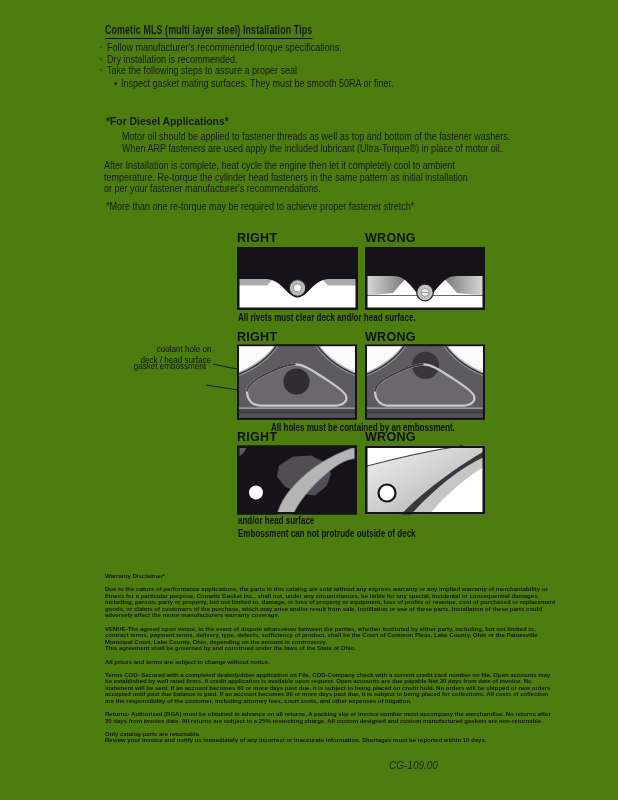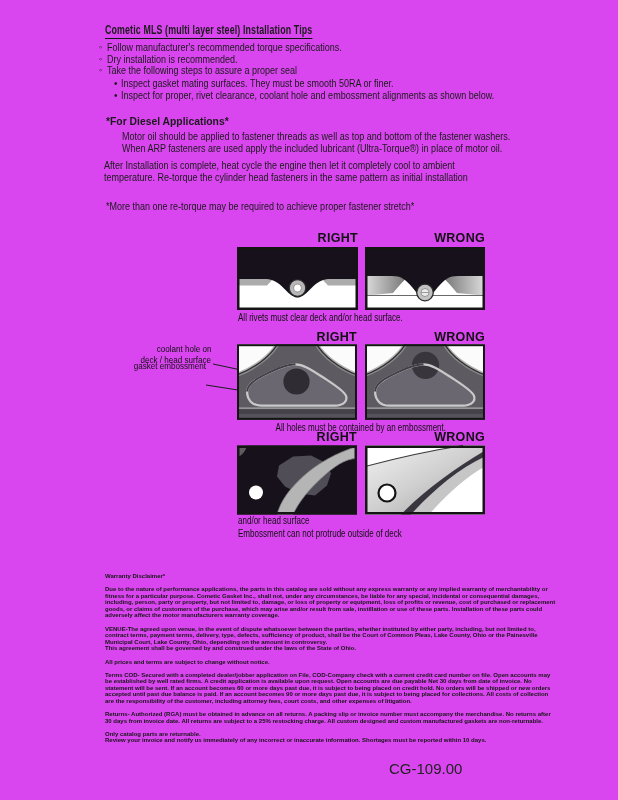--- a/index.html
+++ b/index.html
@@ -1,17 +1,17 @@
 <!DOCTYPE html>
 <html style="--c-gasket-dark: #17111b; --c-steel-gray: #5d5a61; --c-hole-dark: #2f2c33; --c-emboss-line: #c9c9c9; --c-band-gray: #b5b5b5;"><head>
 <meta charset="utf-8">
 <style>
   html,body{margin:0;padding:0;background:#ffffff;}
   .page{
-    position:relative;width:618px;height:800px;background:#d946ef;overflow:hidden;
+    position:relative;width:618px;height:800px;background:#4d7c0f;overflow:hidden;
     font-family:"Liberation Sans",sans-serif;color:#1a1a1a;
   }
   .abs{position:absolute;}
   
   .cx{display:inline-block;transform:scaleX(0.9);transform-origin:0 0;white-space:nowrap;}
   .cx-title{display:inline-block;transform:scaleX(0.68);transform-origin:0 0;white-space:nowrap;}
   .cx-cap{display:inline-block;transform:scaleX(0.73);transform-origin:0 0;white-space:nowrap;}
   .cx-capc{display:inline-block;transform:scaleX(0.73);transform-origin:50% 0;white-space:nowrap;}
   .cx-right{display:inline-block;transform:scaleX(0.85);transform-origin:100% 0;white-space:nowrap;}
 
@@ -24,32 +24,32 @@
   .sub-bullets{left:114px;top:78px;font-size:10px;}
   .sub-marker{display:inline-block;width:7px;font-size:10px;vertical-align:top;}
 
   .diesel-head{left:106px;top:115px;font-size:11.5px;font-weight:bold;}
   .body-block{font-size:10px;}
   .body-line{height:11.6px;line-height:11.6px;}
   .para1{left:106px;top:131px;margin-left:16px;}
   .para2{left:104px;top:160px;}
   .note{left:106px;top:201px;font-size:10px;}
 
-  .rw-label{font-size:12.5px;font-weight:bold;letter-spacing:.3px;text-align:right;color:#111;}
+  .rw-label{font-size:12.5px;font-weight:bold;letter-spacing:.3px;text-align:left;color:#111;}
   .fig{display:block;}
-  .cap{font-size:11px;font-weight:normal;color:#111;}
+  .cap{font-size:11px;font-weight:bold;color:#111;}
   .cap-line{height:12.8px;line-height:12.8px;}
 
   .callout{font-size:9.5px;color:#111;text-align:right;}
   .callout .line{height:10.6px;line-height:10.6px;}
 
   .fineprint{left:105px;top:573px;font-size:6px;font-weight:bold;color:#161616;}
   .fp-line{height:6.58px;line-height:6.58px;white-space:nowrap;letter-spacing:0;}
 
-  .footer-code{left:389px;top:760px;font-size:15px;color:#222;}
+  .footer-code{left:389px;top:760px;font-size:10px;color:#222;font-style:italic;}
 
   
   .f-dark{fill:var(--c-gasket-dark,#17111b);}
   .f-steel{fill:var(--c-steel-gray,#5d5a61);}
   .f-hole{fill:var(--c-hole-dark,#2f2c33);}
   .s-emboss{stroke:var(--c-emboss-line,#c9c9c9);}
   .f-band{fill:var(--c-band-gray,#b5b5b5);}
 </style>
 </head>
 <body>
@@ -60,33 +60,33 @@
     <span class="cx-title">Cometic MLS (multi layer steel) Installation Tips</span>
   </div>
 
   <div class="abs bullets">
       <div class="bullet-line"><span class="tip-marker">◦</span><span class="cx">Follow manufacturer's recommended torque specifications.</span></div>
       <div class="bullet-line"><span class="tip-marker">◦</span><span class="cx">Dry installation is recommended.</span></div>
       <div class="bullet-line"><span class="tip-marker">◦</span><span class="cx">Take the following steps to assure a proper seal</span></div>
     </div>
   <div class="abs sub-bullets">
       <div class="bullet-line"><span class="sub-marker">•</span><span class="cx">Inspect gasket mating surfaces.  They must be smooth 50RA or finer.</span></div>
-      <div class="bullet-line"><span class="sub-marker">•</span><span class="cx">Inspect for proper, rivet clearance, coolant hole and embossment alignments as shown below.</span></div>
     </div>
 
   <div class="abs diesel-head">
     <span class="cx">*For Diesel Applications*</span>
   </div>
   <div class="abs body-block para1">
       <div class="body-line"><span class="cx">Motor oil should be applied to fastener threads as well as top and bottom of the fastener washers.</span></div>
       <div class="body-line"><span class="cx">When ARP fasteners are used apply the included lubricant (Ultra-Torque®) in place of motor oil.</span></div>
     </div>
   <div class="abs body-block para2">
       <div class="body-line"><span class="cx">After Installation is complete, heat cycle the engine then let it completely cool to ambient</span></div>
       <div class="body-line"><span class="cx">temperature. Re-torque the cylinder head fasteners in the same pattern as initial installation</span></div>
+      <div class="body-line"><span class="cx">or per your fastener manufacturer's recommendations.</span></div>
     </div>
   <div class="abs note">
     <span class="cx">*More than one re-torque may be required to achieve proper fastener stretch*</span>
   </div>
 
   <div class="abs rw-label" style="left:237px;top:231px;width:121px;">RIGHT</div>
   <div class="abs rw-label" style="left:365px;top:231px;width:120px;">WRONG</div>
 
   <svg class="abs fig" style="left:237px;top:247px;" width="121" height="63" viewBox="0 0 121 63">
     <rect width="121" height="63" fill="#ffffff"></rect>

